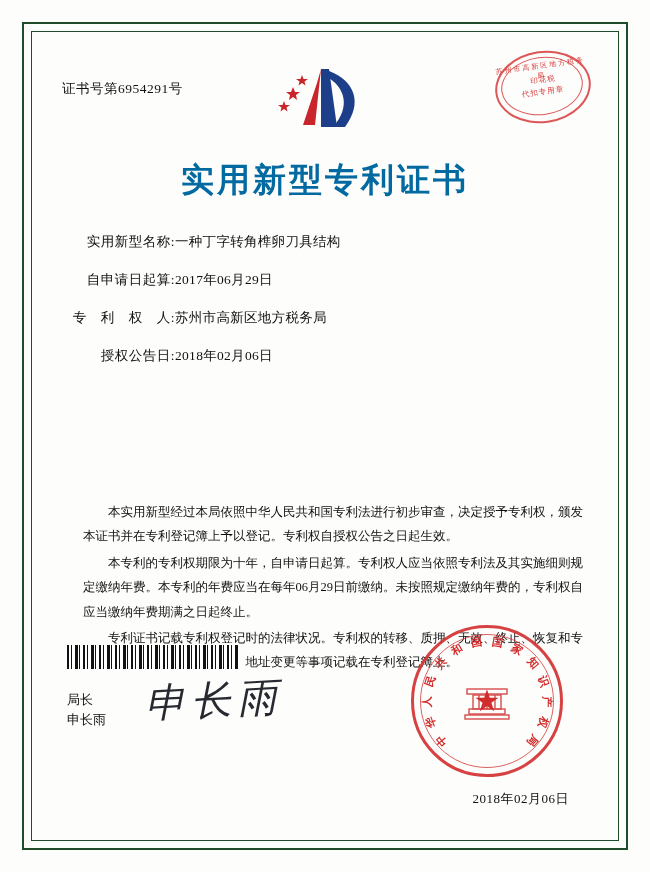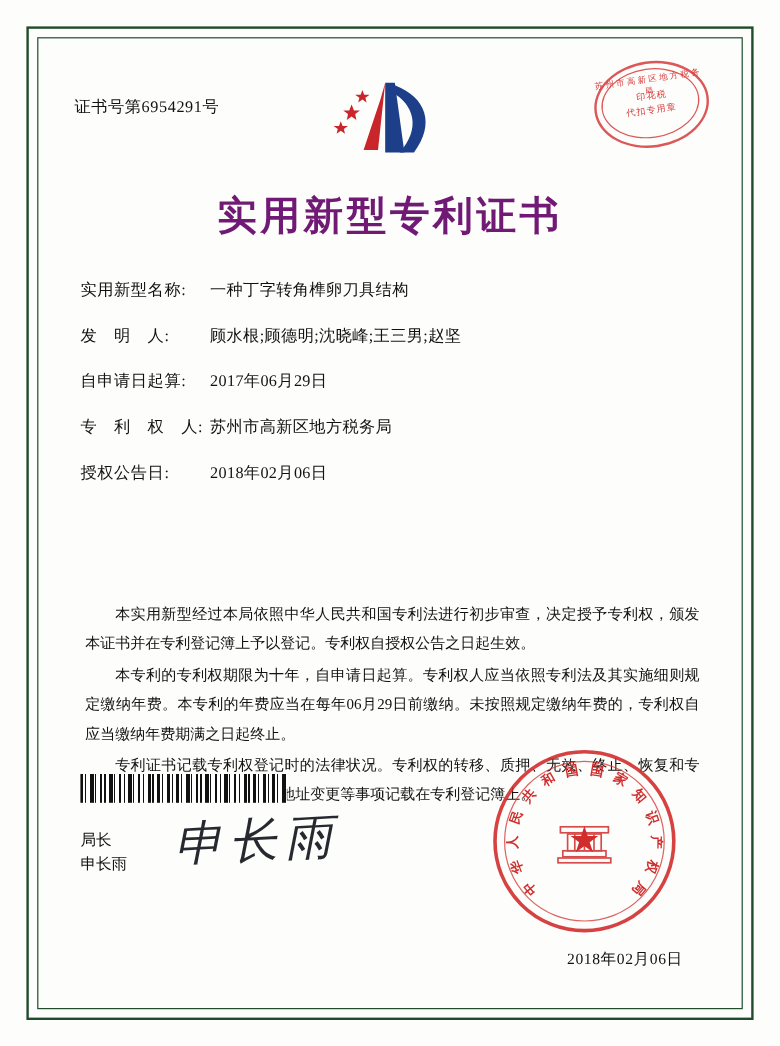--- a/index.html
+++ b/index.html
@@ -114,21 +114,21 @@
 
   
   .title {
     position: absolute;
     left: 0; right: 0;
     top: 113px;
     text-align: center;
     font-size: 33px;
     font-weight: bold;
     letter-spacing: 3px;
-    color: #701a75;
+    color: #0369a1;
     font-family: "Liberation Serif", "DejaVu Serif", serif;
   }
 
   
   .fields {
     position: absolute;
     left: 22px;
     top: 188px;
     right: 20px;
   }
@@ -137,39 +137,40 @@
     align-items: baseline;
     margin-bottom: 20px;
     font-size: 13.5px;
     color: #111;
   }
   .field-label {
     width: 108px;
     flex: 0 0 108px;
     letter-spacing: 0.5px;
     white-space: nowrap;
+    text-align: right;
   }
   .field-value {
     flex: 1;
     letter-spacing: 0.3px;
   }
 
   
   .body-text {
     position: absolute;
     left: 22px;
     right: 22px;
     top: 455px;
     font-size: 12.5px;
     line-height: 1.95;
     color: #111;
     text-align: justify;
   }
   .body-text p {
-    margin: 0 0 2px 4px;
+    margin: 0 0 2px 16px;
     text-indent: 25px;
   }
 
   
   .barcode {
     position: absolute;
     left: 22px;
     top: 600px;
     width: 172px;
     height: 24px;
@@ -300,24 +301,20 @@
       <div class="seal-line l1">印花税</div>
       <div class="seal-line l2">代扣专用章</div>
     </div>
 
     <div class="title">实用新型专利证书</div>
 
     <div class="fields">
       <div class="field-row">
         <div class="field-label">实用新型名称:</div>
         <div class="field-value">一种丁字转角榫卵刀具结构</div>
-      </div>
-      <div class="field-row">
-        <div class="field-label">发　明　人:</div>
-        <div class="field-value">顾水根;顾德明;沈晓峰;王三男;赵坚</div>
       </div>
       <div class="field-row">
         <div class="field-label">自申请日起算:</div>
         <div class="field-value">2017年06月29日</div>
       </div>
       <div class="field-row">
         <div class="field-label">专　利　权　人:</div>
         <div class="field-value">苏州市高新区地方税务局</div>
       </div>
       <div class="field-row">

